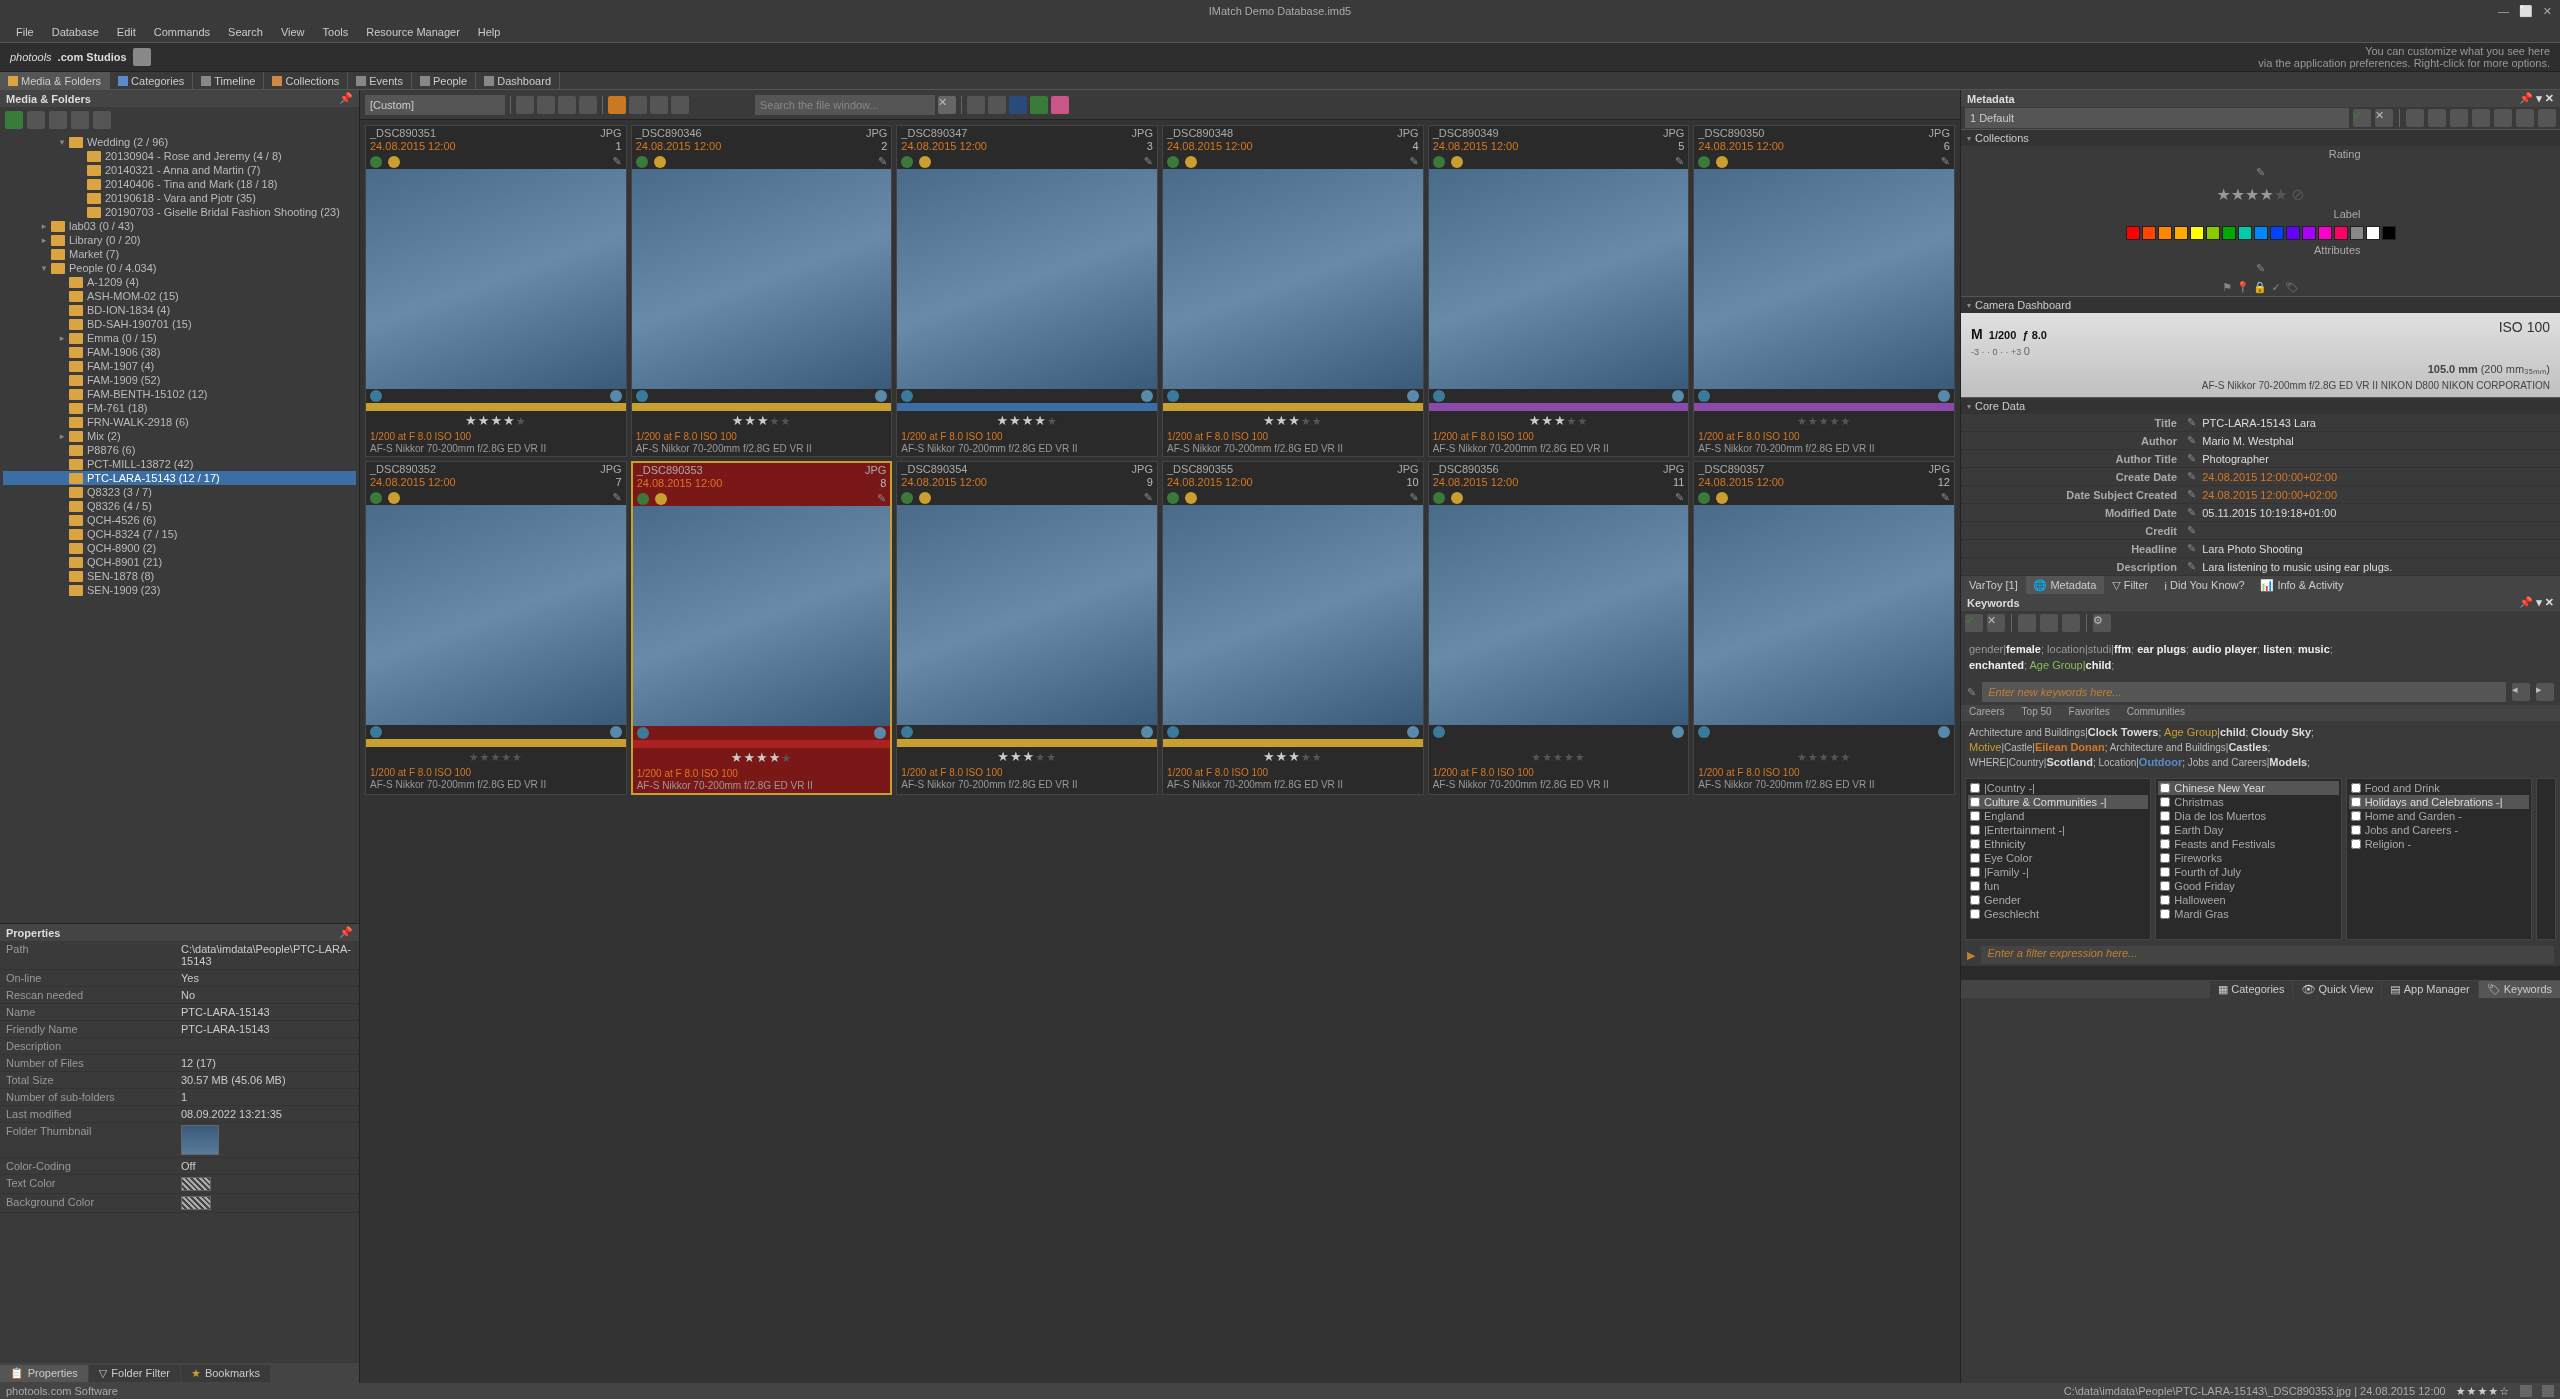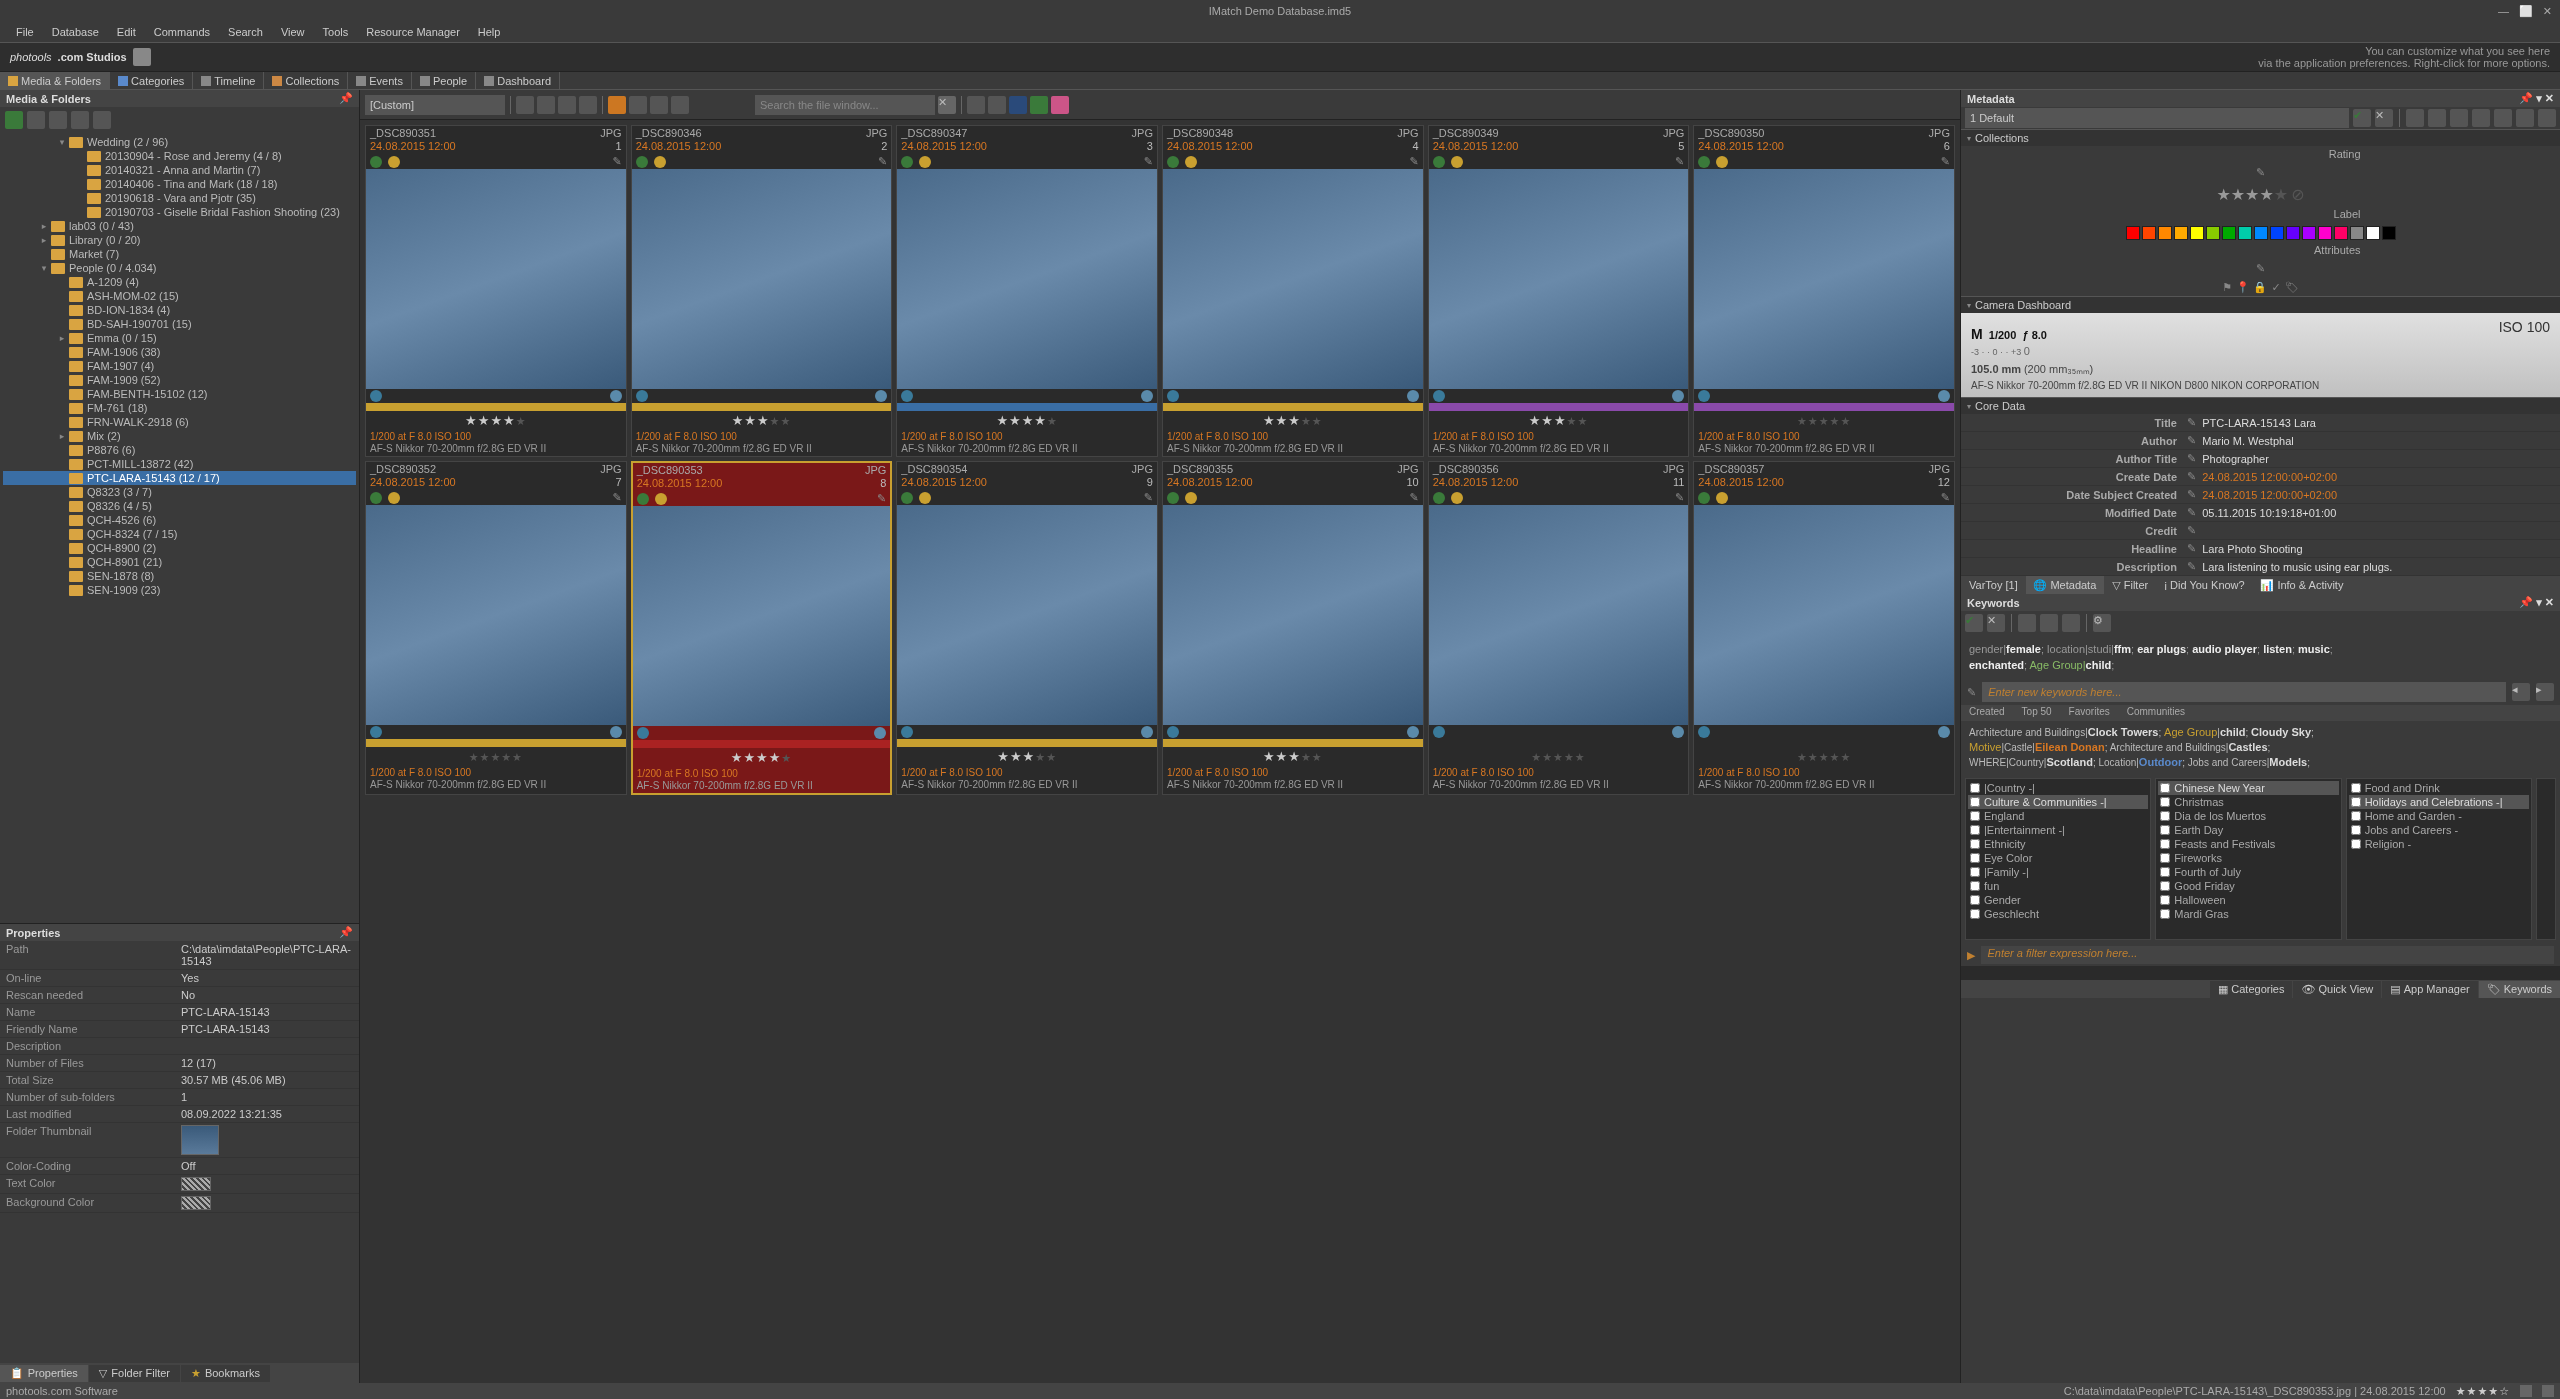--- a/index.html
+++ b/index.html
@@ -80,21 +80,21 @@
 .meta-toolbar .combo { flex:1; height:20px; background:#555; color:#ccc; padding:0 5px; display:flex; align-items:center;}
 .section-hdr { background:#333; color:#ccc; padding:2px 6px; font-size:10px; display:flex; align-items:center; gap:4px; border-top:1px solid #555;}
 .section-hdr::before { content:"▾"; font-size:8px; color:#888;}
 .rating-row, .label-row, .attr-row { display:flex; align-items:center; padding:2px 6px; gap:6px;flex-direction:column;}
 .rating-row .lbl, .label-row .lbl, .attr-row .lbl { width:200px; text-align:right; color:#aaa;}
 .color-swatch { width:14px; height:14px; border:1px solid #222;}
 .stars-big span { font-size:16px; color:#999;}
 .camera-dash { background: linear-gradient(#e0e0e0,#c0c0c0); color:#111; padding:6px 10px; }
 .camera-dash .big { font-size:22px; font-weight:600; }
 .camera-dash .iso { float:right; font-size:14px; color:#333;}
-.camera-dash .sub { font-size:10px; color:#444; margin-top:4px;}
+.camera-dash .sub { font-size:10px; color:#444; margin-top:4px;text-align:right;}
 .core-row { display:flex; align-items:center; padding:2px 6px; border-bottom:1px solid #333;}
 .core-row .ck { width:220px; text-align:right; color:#aaa; font-weight:600; padding-right:10px;}
 .core-row .cv { flex:1; color:#ddd;}
 .core-row .cv.orange { color:#d87722;}
 .tabs-strip { display:flex; background:#444; height:18px;}
 .tabs-strip .ts { padding:2px 8px; font-size:10px; color:#ccc; display:flex; align-items:center; gap:3px; cursor:pointer;}
 .tabs-strip .ts.active { background:#555;}
 
 .kw-toolbar { height:24px; display:flex; align-items:center; gap:4px; padding:0 4px;}
 .kw-text { padding:6px 8px; line-height:16px; color:#ccc;}
@@ -969,21 +969,21 @@
     <div class="kw-text" id="kw-text"><span class="kwc">gender|</span><span style="font-weight: 600; color: rgb(238, 238, 238);">female</span><span class="kwc">;   location|studi|</span><span style="font-weight: 600; color: rgb(238, 238, 238);">ffm</span><span class="kwc">;   </span><span style="font-weight: 600; color: rgb(238, 238, 238);">ear plugs</span><span class="kwc">;   </span><span style="font-weight: 600; color: rgb(238, 238, 238);">audio player</span><span class="kwc">;   </span><span style="font-weight: 600; color: rgb(238, 238, 238);">listen</span><span class="kwc">;   </span><span style="font-weight: 600; color: rgb(238, 238, 238);">music</span><span class="kwc">;</span><br><span style="font-weight: 600; color: rgb(238, 238, 238);">enchanted</span><span class="kwc">;   </span><span style="color: rgb(136, 187, 102);">Age Group|</span><span style="font-weight: 600; color: rgb(238, 238, 238);">child</span><span class="kwc">;</span></div>
     <div class="kw-input-row">
       <span style="color:#888;">✎</span>
       <div class="kw-input">
           <span>Enter new keywords here...</span>
         </div>
       <div class="tb-icon">◂</div>
       <div class="tb-icon">▸</div>
     </div>
     <div class="kw-suggest-tabs">
-      <span>Created</span>
+      <span>Careers</span>
       <span>Top 50</span>
       <span>Favorites</span>
       <span>Communities</span>
     </div>
     <div class="kw-suggest" id="kw-suggest">Architecture and Buildings|<b class="k1">Clock Towers</b>;   <span class="k3">Age Group</span>|<b class="k1">child</b>;   <b class="k1">Cloudy Sky</b>;<br><span class="k3">Motive</span>|Castle|<b class="k2">Eilean Donan</b>;   Architecture and Buildings|<b class="k1">Castles</b>;<br>WHERE|Country|<b class="k1">Scotland</b>;   Location|<b style="color:#5a8acc">Outdoor</b>;   Jobs and Careers|<b class="k1">Models</b>;</div>
     <div class="kw-cols" id="kw-cols">
         <div class="kw-col">
           <div class="kw-col-item">
             <input type="checkbox" style="">
             <span>|Country -|</span>

